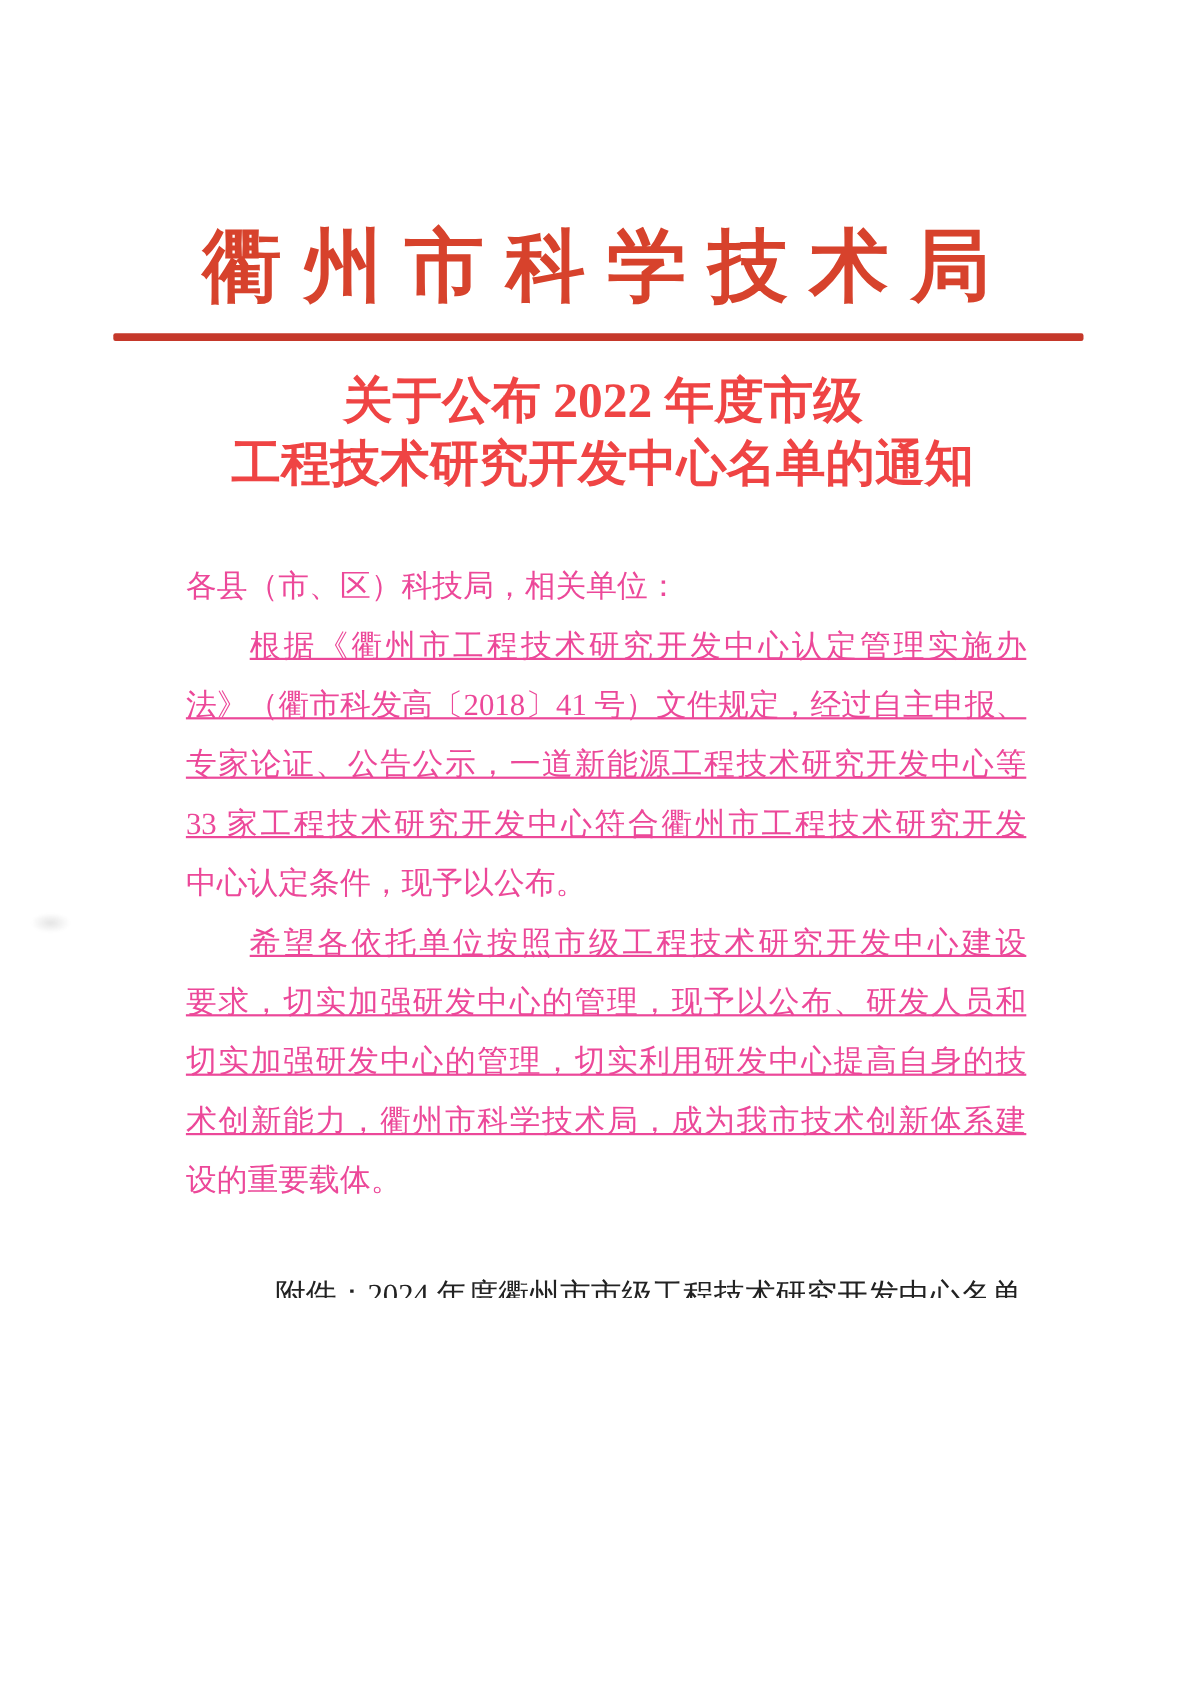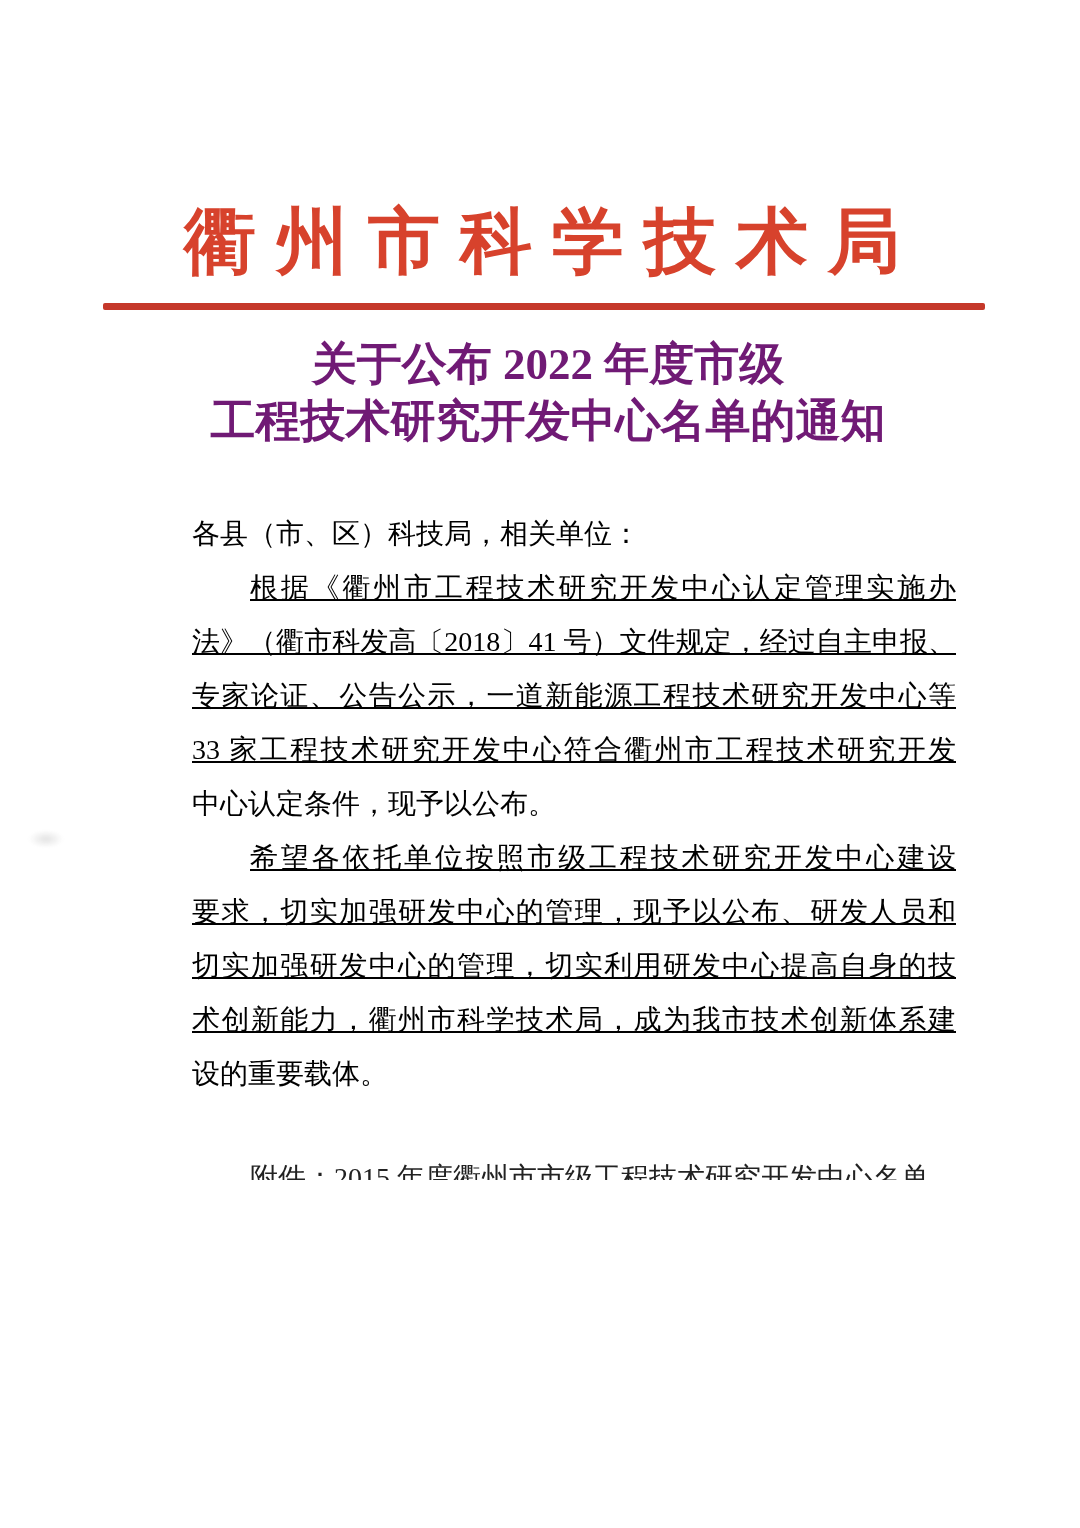--- a/index.html
+++ b/index.html
@@ -8,23 +8,23 @@
     font-family:"Liberation Serif","DejaVu Serif",serif;color:#1e1e1e;
   }
   .agency{
     position:absolute;top:196px;left:0;width:1080px;box-sizing:border-box;padding-left:24px;
     text-align:center;font-size:72px;line-height:92px;font-weight:700;
     color:#d7422c;letter-spacing:20px;white-space:nowrap;
   }
   .divider{position:absolute;top:303px;left:103px;width:882px;height:7px;background:#c5382a;border-radius:2px;}
   .title{
     position:absolute;top:336px;left:0;width:1080px;box-sizing:border-box;padding-left:16px;
-    text-align:center;font-size:45px;line-height:57px;font-weight:700;color:#701a75;
+    text-align:center;font-size:45px;line-height:57px;font-weight:700;color:#ef4444;
   }
-  .body{position:absolute;top:507px;left:192px;width:764px;font-size:28px;color:#000000;}
+  .body{position:absolute;top:507px;left:169px;width:764px;font-size:28px;color:#ec4899;}
   .bline{height:54px;line-height:54px;}
   .bline.fill{text-align:justify;text-align-last:justify;text-decoration:underline;}
   .bline.indent{text-indent:58px;}
   .attachment{position:absolute;top:1151px;left:250px;font-size:28px;line-height:54px;color:#222;white-space:nowrap;}
   .sig-agency{position:absolute;top:1317px;left:692px;font-size:30px;letter-spacing:1px;color:#1b1b1b;z-index:3;white-space:nowrap;}
   .sig-date{position:absolute;top:1367px;left:716px;font-size:30px;color:#1b1b1b;z-index:3;white-space:nowrap;}
   .pageno{position:absolute;top:1436px;left:872px;font-size:28px;letter-spacing:2px;color:#2a2a2a;}
   .seal{position:absolute;top:1232px;left:709px;width:216px;height:222px;z-index:2;opacity:.82;}
   .smudge1{
     position:absolute;left:28px;top:830px;width:36px;height:18px;border-radius:50%;
@@ -56,21 +56,21 @@
       <div class="bline fill">专家论证、公告公示，一道新能源工程技术研究开发中心等</div>
       <div class="bline fill">33 家工程技术研究开发中心符合衢州市工程技术研究开发</div>
       <div class="bline">中心认定条件，现予以公布。</div>
       <div class="bline indent fill">希望各依托单位按照市级工程技术研究开发中心建设</div>
       <div class="bline fill">要求，切实加强研发中心的管理，现予以公布、研发人员和</div>
       <div class="bline fill">切实加强研发中心的管理，切实利用研发中心提高自身的技</div>
       <div class="bline fill">术创新能力，衢州市科学技术局，成为我市技术创新体系建</div>
       <div class="bline">设的重要载体。</div>
     </div>
 
-  <div class="attachment">附件：2015 年度衢州市市级工程技术研究开发中心名单</div>
+  <div class="attachment">附件：2024 年度衢州市市级工程技术研究开发中心名单</div>
 
   <svg class="seal" viewBox="0 0 216 222" xmlns="http://www.w3.org/2000/svg">
     <circle cx="108" cy="111" r="102" fill="none" stroke="#cf4433" stroke-width="8"></circle>
     <path id="sealArc" d="M 44.1 155.7 A 78 78 0 1 1 171.9 155.7" fill="none"></path>
     <text font-size="33" font-weight="700" fill="#cb4434" font-family="Liberation Serif, DejaVu Serif, serif">
       <textPath href="#sealArc" startOffset="0" textLength="336" lengthAdjust="spacing">衢州市科学技术局</textPath>
     </text>
     <polygon fill="#cf4836" points="108,67 118.1,98.1 150.8,98.1 124.4,117.3 134.5,148.4 108,129.2 81.6,148.4 91.6,117.3 65.2,98.1 97.9,98.1"></polygon>
   </svg>
 

